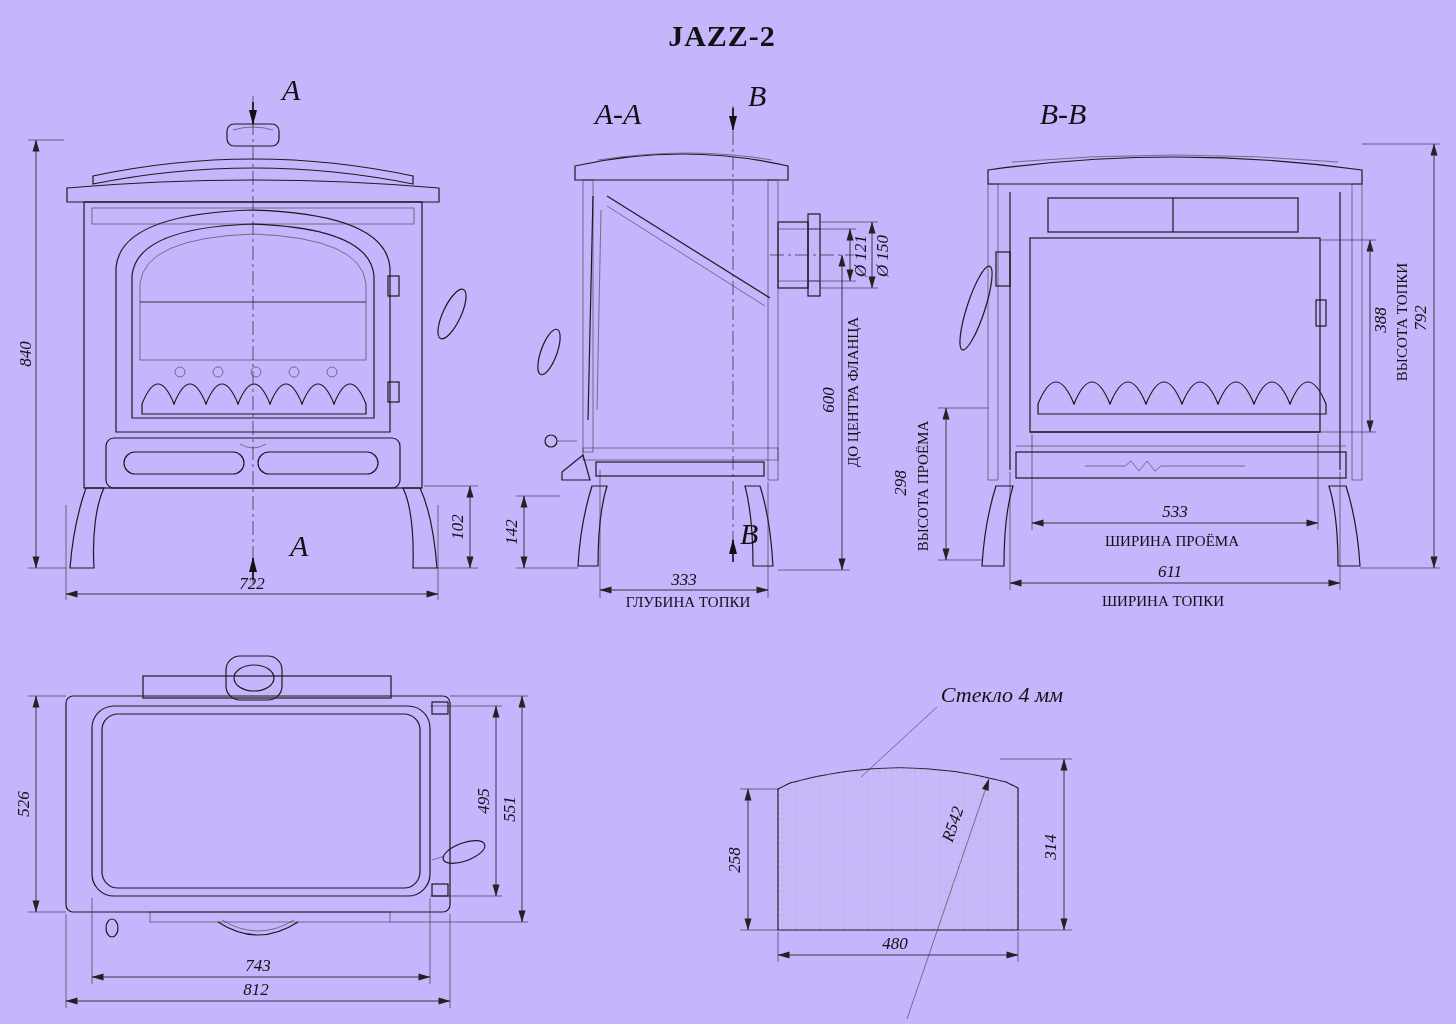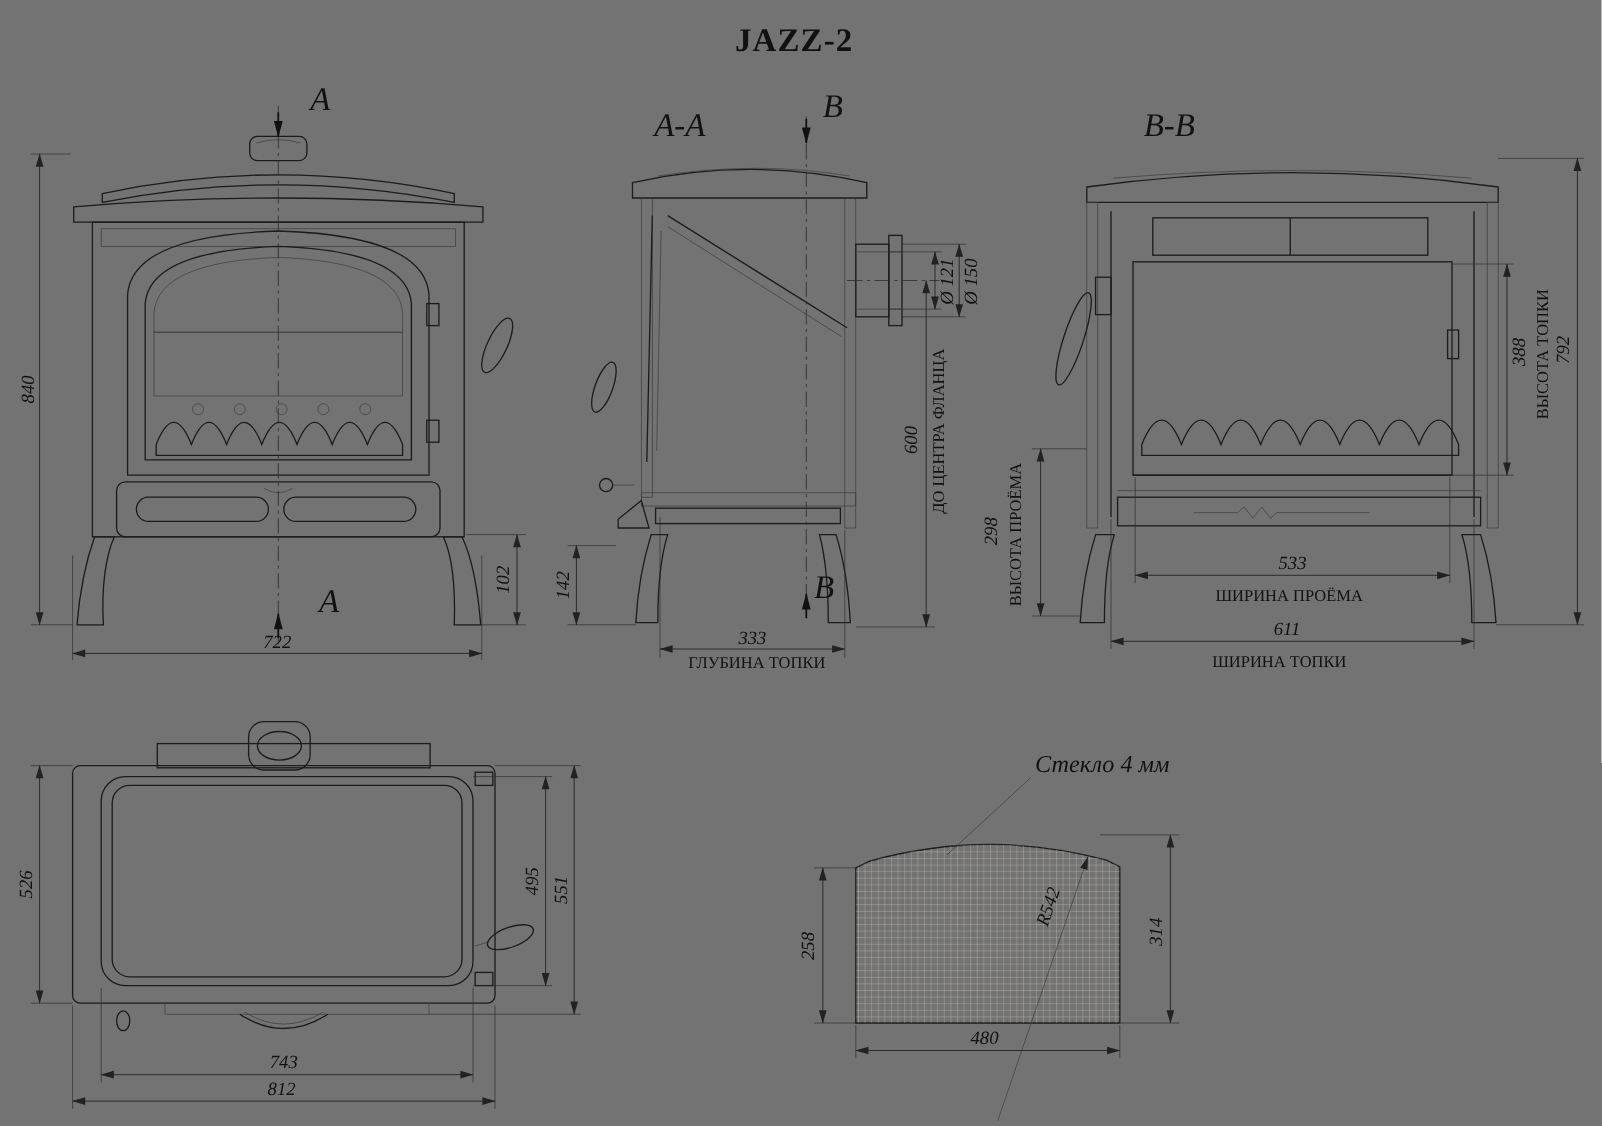--- a/index.html
+++ b/index.html
@@ -1,16 +1,16 @@
 <!DOCTYPE html>
 <html><head>
 <meta charset="utf-8">
 <style>
   html,body{margin:0;padding:0;background:#ffffff;}
-  .page{position:relative;width:1456px;height:1024px;background:#737373;overflow:hidden;}
+  .page{position:relative;width:1456px;height:1024px;background:#c4b5fd;overflow:hidden;}
   svg text{font-family:"Liberation Serif","DejaVu Serif",serif;fill:#111;}
   .title{font-size:30px;font-weight:bold;letter-spacing:1px;}
   .sec{font-size:30px;font-style:italic;}
   .num{font-size:17px;font-style:italic;}
   .lbl{font-size:15px;}
   .ln{stroke:#1c1c1c;stroke-width:1.2;fill:none;}
   .ln2{stroke:#3a3a3a;stroke-width:0.6;fill:none;}
   .dim{stroke:#2a2a2a;stroke-width:0.9;fill:none;}
   .ext{stroke:#2a2a2a;stroke-width:0.6;fill:none;}
   .cl{stroke:#2a2a2a;stroke-width:0.7;fill:none;stroke-dasharray:14 4 3 4;}

